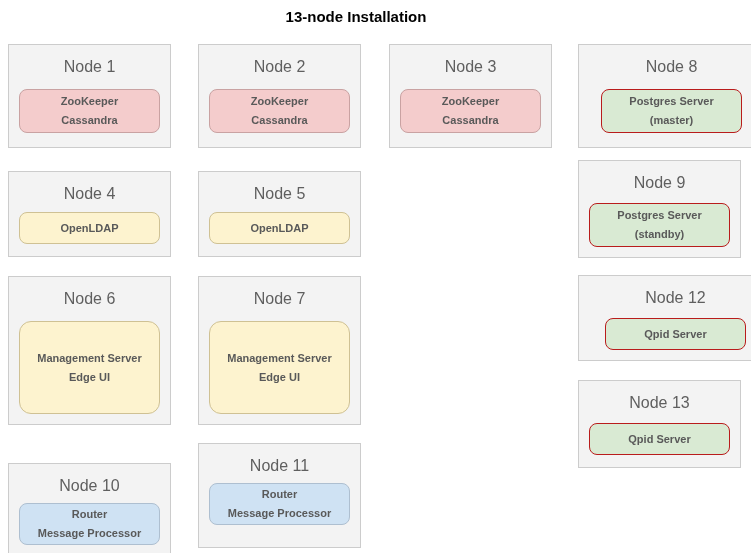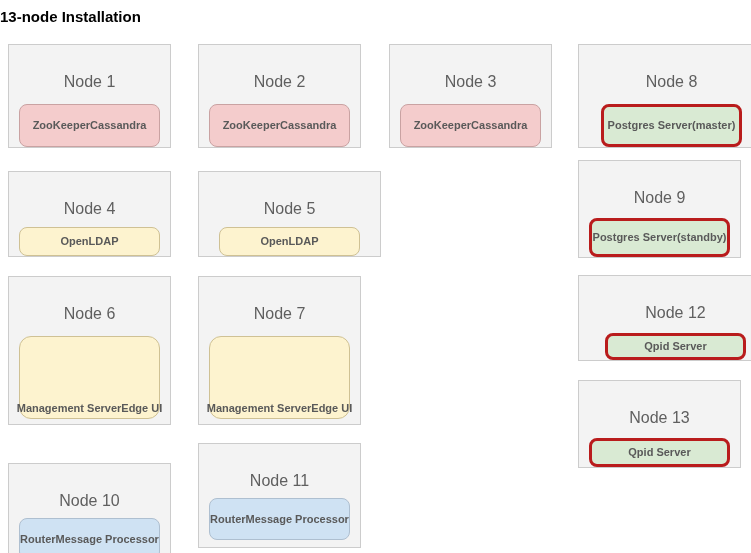--- a/index.html
+++ b/index.html
@@ -7,65 +7,65 @@
     width: 751px; height: 553px;
     background: #ffffff;
     font-family: "Liberation Sans", sans-serif;
     overflow: hidden;
   }
   .canvas { position: relative; width: 751px; height: 553px; }
 
   .page-title {
     position: absolute;
     top: 8px; left: 0; width: 712px;
-    text-align: left;
+    text-align: center;
     font-size: 15px;
     font-weight: bold;
     color: #000000;
   }
 
   .node {
     position: absolute;
     background: #f3f3f3;
     border: 1px solid #cccccc;
     box-sizing: border-box;
     display: flex;
     flex-direction: column;
     align-items: center;
-    padding-top: 27px;
+    padding-top: 12px;
   }
   .node-title {
     font-size: 16px;
     line-height: 20px;
     color: #5f5f5f;
     white-space: nowrap;
   }
   .comp {
     width: 141px;
     box-sizing: border-box;
     border-radius: 8px;
     display: flex;
-    flex-direction: row;
+    flex-direction: column;
     align-items: center;
     justify-content: center;
   }
   .comp-line {
     font-size: 11px;
     font-weight: bold;
     line-height: 19px;
     color: #595959;
     white-space: nowrap;
   }
   .c-red    { background: #f4cccc; border: 1px solid #c9a2a2; }
   .c-yellow { background: #fdf3cf; border: 1px solid #cfc194; }
-  .c-green  { background: #d9ead3; border: 3px solid #b91c1c; }
+  .c-green  { background: #d9ead3; border: 1px solid #b91c1c; }
   .c-blue   { background: #cfe2f3; border: 1px solid #aebfd0; }
   .h-two   { height: 44px; }
   .h-one   { height: 32px; }
-  .h-mgmt  { height: 83px; border-radius: 12px; align-items: flex-end; }
+  .h-mgmt  { height: 93px; border-radius: 12px; }
   .h-router{ height: 42px; text-align: center; }
 </style>
 </head>
 <body>
 
 <div class="canvas">
 
   <div class="page-title">13-node Installation</div>
 
   <div class="node" style="left:8px;top:44px;width:163px;height:104px">
@@ -100,21 +100,21 @@
     </div>
   </div>
 
   <div class="node" style="left:8px;top:171px;width:163px;height:86px">
     <div class="node-title">Node 4</div>
     <div class="comp c-yellow h-one" style="margin-top:8px">
       <div class="comp-line">OpenLDAP</div>
     </div>
   </div>
 
-  <div class="node" style="left:198px;top:171px;width:183px;height:86px">
+  <div class="node" style="left:198px;top:171px;width:163px;height:86px">
     <div class="node-title">Node 5</div>
     <div class="comp c-yellow h-one" style="margin-top:8px">
       <div class="comp-line">OpenLDAP</div>
     </div>
   </div>
 
   <div class="node" style="left:578px;top:160px;width:163px;height:98px">
     <div class="node-title">Node 9</div>
     <div class="comp c-green h-two" style="margin-top:10px">
       <div class="comp-line">Postgres Server</div>

